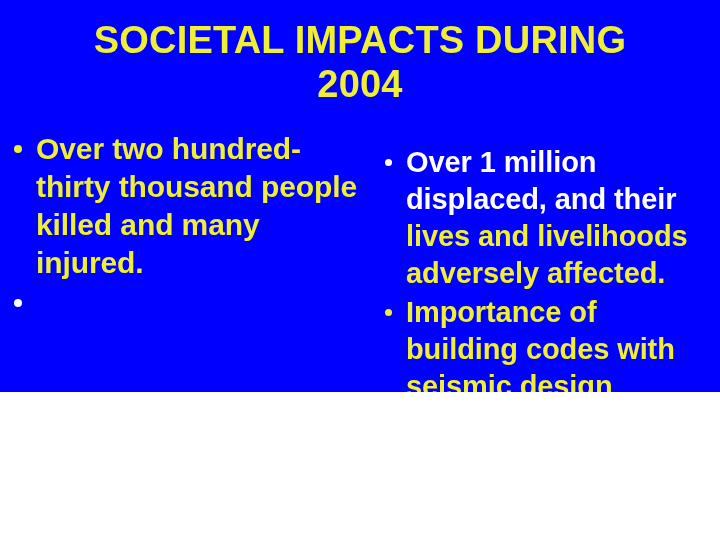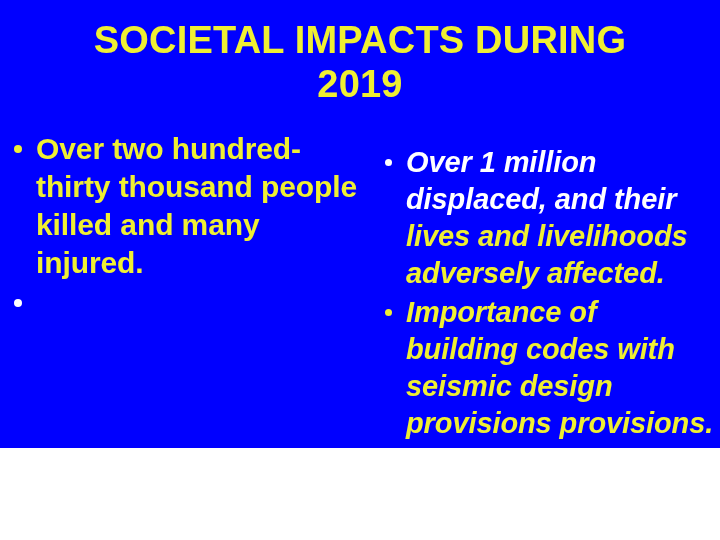--- a/index.html
+++ b/index.html
@@ -8,21 +8,21 @@
   }
   body {
     width: 720px;
     height: 540px;
     overflow: hidden;
     font-family: "Liberation Sans", sans-serif;
   }
   #slide {
     position: relative;
     width: 720px;
-    height: 448px;
+    height: 392px;
     background: #0000ff;
     box-sizing: border-box;
     overflow: hidden;
   }
   #slide-title {
     position: absolute;
     left: 40px;
     top: 18px;
     width: 640px;
     text-align: center;
@@ -52,21 +52,20 @@
   .column-left {
     width: 372px;
     padding-left: 8px;
     padding-right: 6px;
   }
   .column-right {
     width: 348px;
     padding-left: 8px;
     padding-right: 4px;
     padding-top: 14px;
-    font-style: italic;
   }
   .bullet-item {
     position: relative;
     display: block;
     padding-left: 28px;
     font-size: 30px;
     font-weight: bold;
     line-height: 38px;
     margin-bottom: 2px;
     letter-spacing: -0.1px;
@@ -98,21 +97,21 @@
   .txt-white  { color: #ffffff; }
   .bullet-text { display: inline; }
 </style>
 </head>
 <body>
 
 <div id="slide">
 
   <div id="slide-title">
     <span class="title-line">SOCIETAL IMPACTS DURING</span>
-    <span class="title-line">2019</span>
+    <span class="title-line">2004</span>
   </div>
 
   <div class="body-columns">
 
     <div class="column column-left">
 
       <div class="bullet-item">
         <span class="bullet-dot"></span>
         <span class="bullet-text txt-yellow">Over two hundred-thirty thousand people killed and many injured.</span>
       </div>

